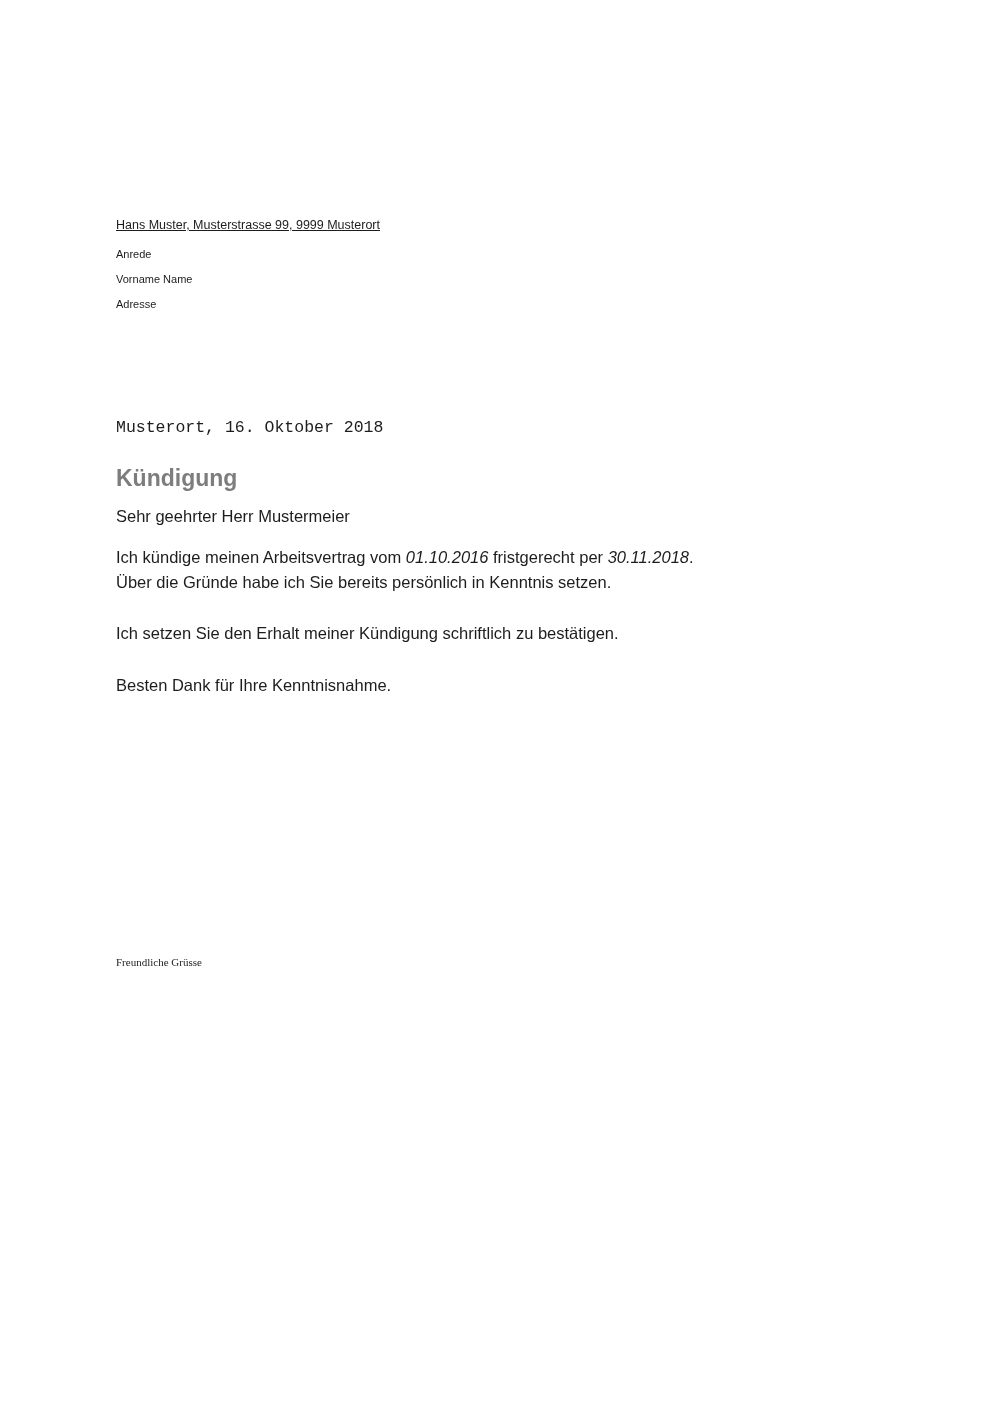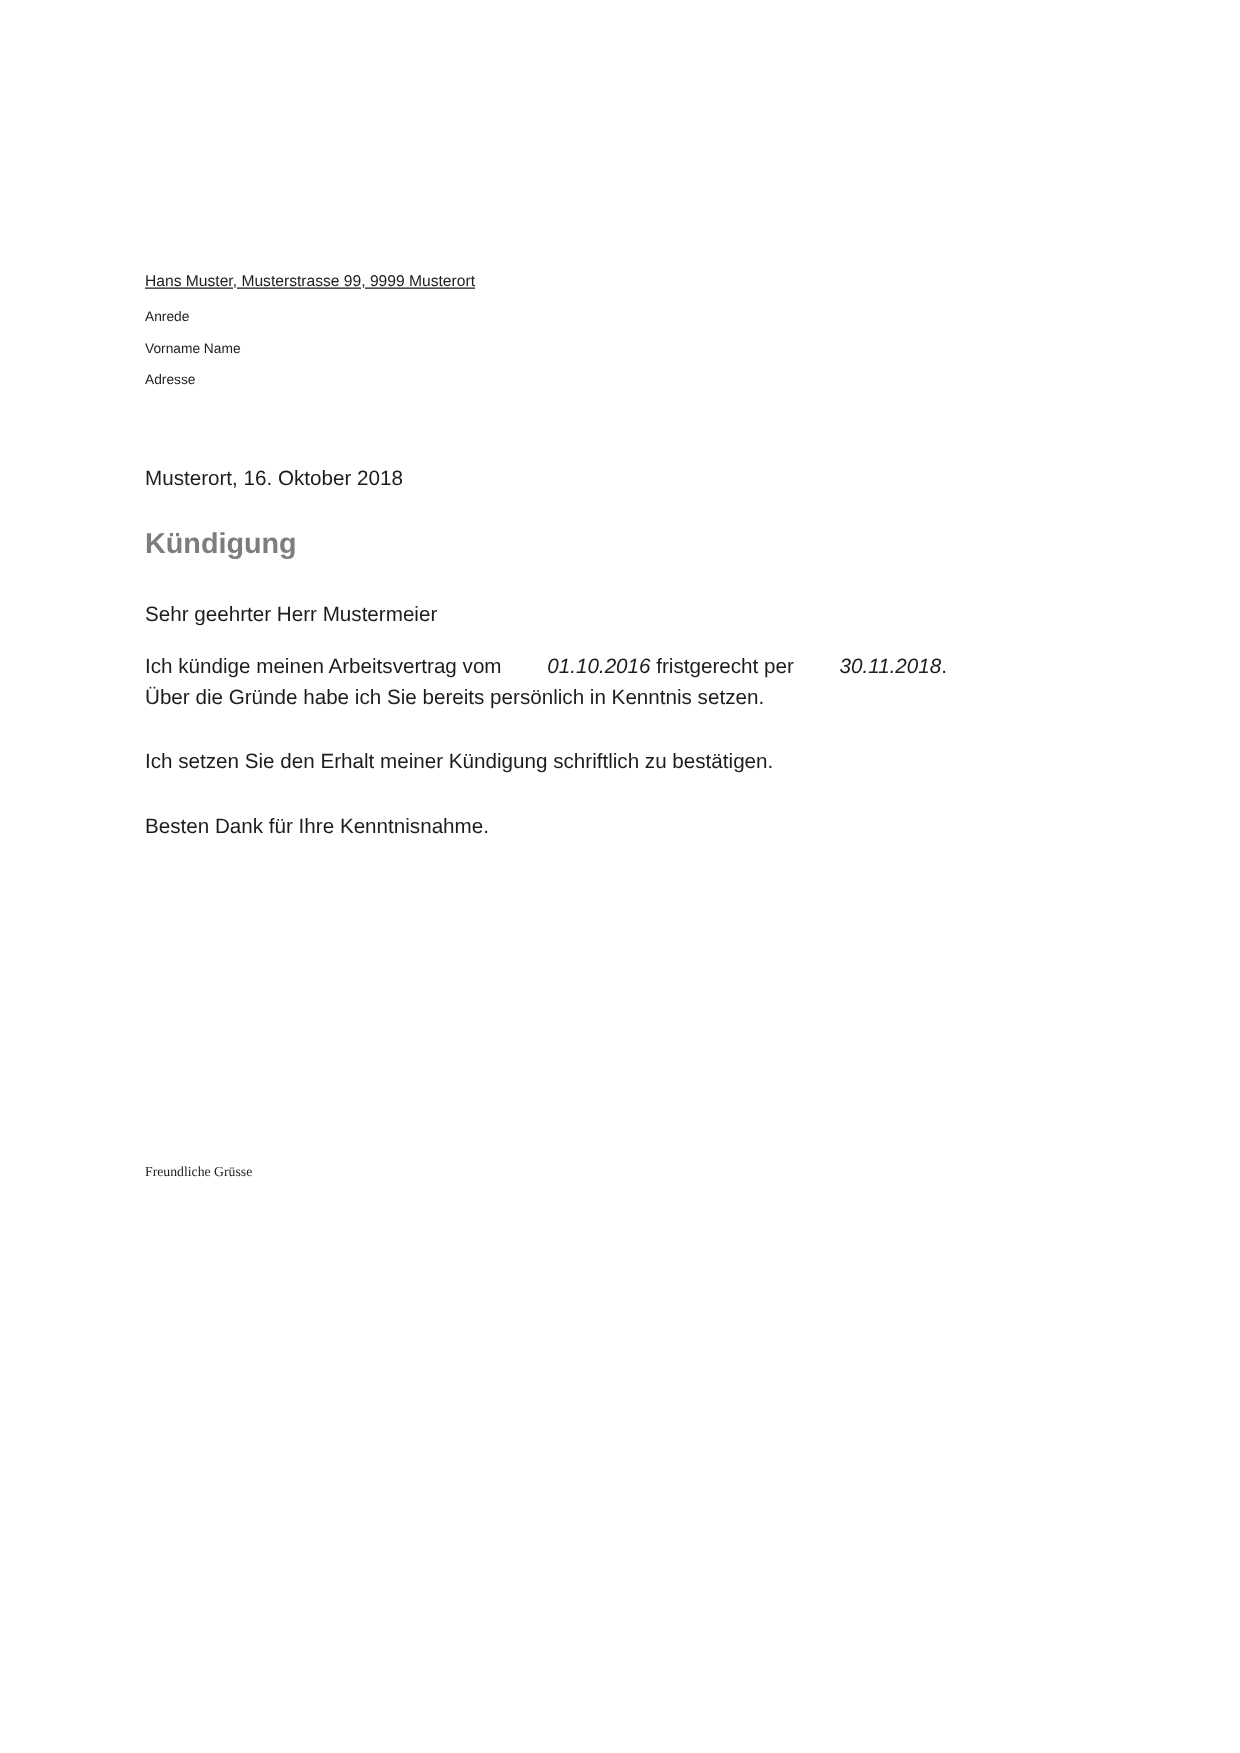--- a/index.html
+++ b/index.html
@@ -21,33 +21,34 @@
     line-height: 15px;
     text-decoration: underline;
     color: #1d1d1d;
     margin-bottom: 9px;
   }
   .recipient-block div {
     font-size: 11px;
     line-height: 25px;
   }
   .date-line {
-    margin-top: 54px;
+    margin-top: 98px;
     font-size: 16.5px;
     line-height: 25px;
+    font-family: Liberation Mono, monospace;
   }
   .letter-heading {
     margin-top: 27px;
     font-size: 23px;
     line-height: 23px;
     font-weight: bold;
     color: #7d7d7d;
   }
   .salutation {
-    margin-top: 34px;
+    margin-top: 14px;
     font-size: 16.5px;
     line-height: 25px;
   }
   .para {
     font-size: 16.5px;
     line-height: 25px;
   }
   .para-1 { margin-top: 16px; }
   .para-2 { margin-top: 26px; }
   .para-3 { margin-top: 27px; }
@@ -55,21 +56,21 @@
     margin-top: 252px;
     font-size: 11px;
     line-height: 25px;
     font-family: Liberation Serif, serif;
   }
   .signature {
     margin-top: 50px;
     font-size: 16.5px;
     line-height: 25px;
   }
-  .italic { font-style: italic; margin-left: 32px; }
+  .italic { font-style: italic; }
 </style>
 </head>
 <body>
 
 <div class="page">
 
   <div class="sender-line">Hans Muster, Musterstrasse 99, 9999 Musterort</div>
 
   <div class="recipient-block">
     <div>Anrede</div>

